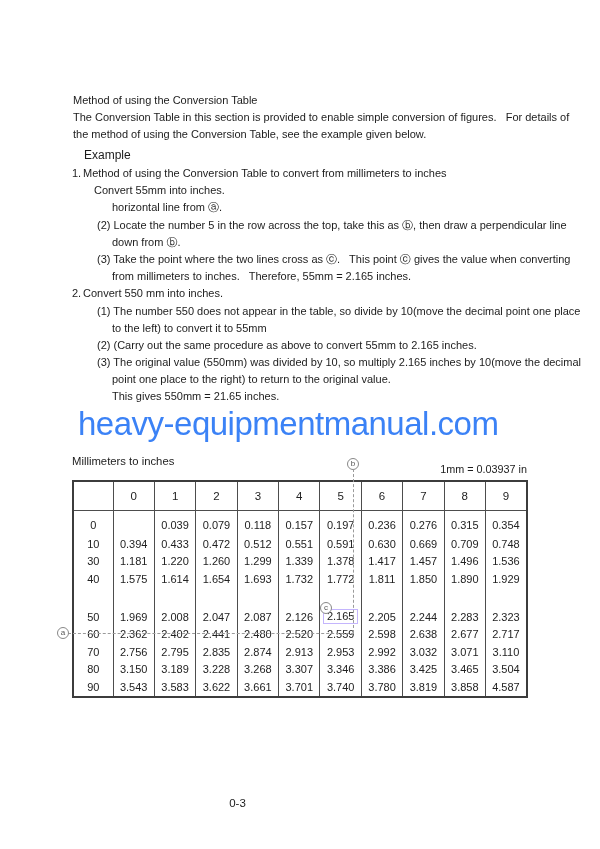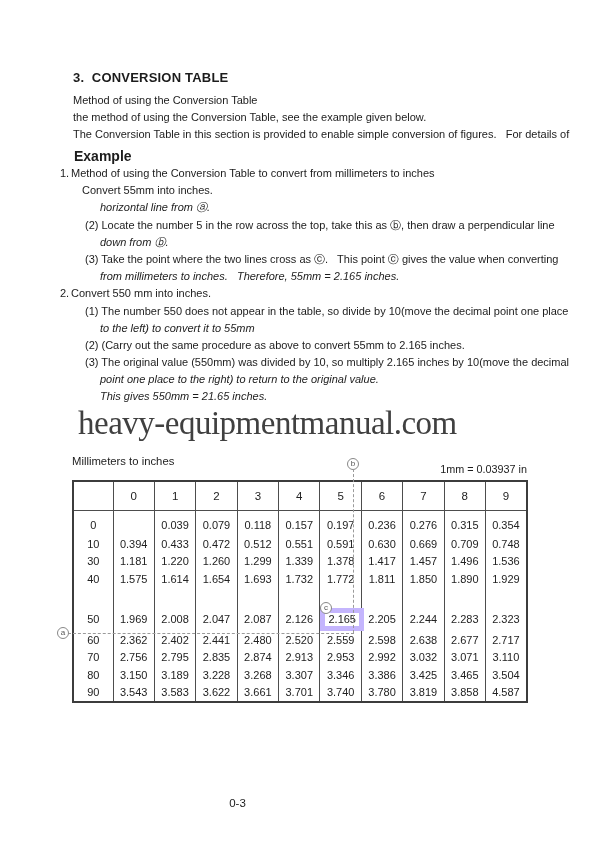--- a/index.html
+++ b/index.html
@@ -8,30 +8,30 @@
     font-family:"Liberation Sans","DejaVu Sans",sans-serif;
     color:#1c1c1c; overflow:hidden;
   }
   .section-title {
     position:absolute; left:73px; top:70px;
     font-size:13px; font-weight:bold; white-space:pre; letter-spacing:0.2px;
   }
   .intro { position:absolute; left:73px; top:92px; width:465px; }
   .intro .iline { font-size:11px; line-height:17px; height:17px; white-space:pre; }
   .example-heading {
-    position:absolute; left:74px; top:148px;
-    font-size:14px; font-weight:bold;
-  }
-  .examples { position:absolute; left:60px; top:165px; width:478px; }
+    position:absolute; left:84px; top:148px;
+    font-size:12px; font-weight:normal;
+  }
+  .examples { position:absolute; left:72px; top:165px; width:478px; }
   .ex-item { margin:0; }
   .ln { font-size:11px; line-height:17.2px; height:17.2px; white-space:pre; }
   .ln .num { display:inline-block; width:11px; }
   .ln.cont     { padding-left:22px; }
   .ln.step     { padding-left:25px; }
-  .ln.stepcont { padding-left:40px;font-style:italic; }
+  .ln.stepcont { padding-left:40px; }
   .watermark {
     position:absolute; left:78px; top:405px;
     font-size:33px; letter-spacing:-0.5px; white-space:pre;
   }
   .table-area { position:absolute; left:0; top:450px; width:600px; height:295px; }
   .cap-left  { position:absolute; left:72px; top:5px;  font-size:11.3px;text-align:center; }
   .cap-right { position:absolute; right:73px; top:13px; font-size:10.8px; }
   .marker {
     position:absolute; width:10px; height:10px; border:1px solid #888;
     border-radius:50%; color:#555; font-size:8px; line-height:10px;
@@ -55,37 +55,36 @@
   }
   table.conv th, table.conv td {
     padding:0; margin:0; text-align:center; vertical-align:middle;
     font-weight:normal; color:#222;
   }
   table.conv th { font-size:11.5px; height:28px; border-bottom:1px solid #4d4d4d; }
   table.conv td { font-size:11px; height:17.6px; }
   table.conv th + th, table.conv td + td { border-left:1px solid #4d4d4d; }
   table.conv tr.first-row td { height:21px; padding-top:3px; }
   table.conv tr.spacer td { height:20px; }
-  .boxed { display:inline-block; border:5px solid #c4b5fd; padding:0 3px; line-height:13px; }
+  .boxed { display:inline-block; border:1px solid #c4b5fd; padding:0 3px; line-height:13px; }
   .footer {
     position:absolute; left:0; top:797px; width:475px;
     text-align:center; font-size:11.5px;
   }
 </style>
 </head>
 <body>
 
 <div class="page">
 
-  <div class="section-title">3.  CONVERSION TABLE</div>
 
   <div class="intro">
     <div class="iline">Method of using the Conversion Table</div>
+    <div class="iline">The Conversion Table in this section is provided to enable simple conversion of figures.   For details of</div>
     <div class="iline">the method of using the Conversion Table, see the example given below.</div>
-    <div class="iline">The Conversion Table in this section is provided to enable simple conversion of figures.   For details of</div>
   </div>
 
   <div class="example-heading">Example</div>
 
   <div class="examples" id="examples">
       <div class="ex-item">
         <div class="ln first"><span class="num">1.</span>Method of using the Conversion Table to convert from millimeters to inches</div>
         <div class="ln cont">Convert 55mm into inches.</div>
         <div class="ln stepcont">horizontal line from ⓐ.</div>
         <div class="ln step">(2) Locate the number 5 in the row across the top, take this as ⓑ, then draw a perpendicular line</div>
@@ -97,21 +96,21 @@
         <div class="ln first"><span class="num">2.</span>Convert 550 mm into inches.</div>
         <div class="ln step">(1) The number 550 does not appear in the table, so divide by 10(move the decimal point one place</div>
         <div class="ln stepcont">to the left) to convert it to 55mm</div>
         <div class="ln step">(2) (Carry out the same procedure as above to convert 55mm to 2.165 inches.</div>
         <div class="ln step">(3) The original value (550mm) was divided by 10, so multiply 2.165 inches by 10(move the decimal</div>
         <div class="ln stepcont">point one place to the right) to return to the original value.</div>
         <div class="ln stepcont">This gives 550mm = 21.65 inches.</div>
       </div>
     </div>
 
-  <div class="watermark" id="watermark" style="color: #404040; font-family: Liberation Serif, serif;">heavy-equipmentmanual.com</div>
+  <div class="watermark" id="watermark" style="color: #3b82f6;">heavy-equipmentmanual.com</div>
 
   <div class="table-area">
     <div class="cap-left">Millimeters to inches</div>
     <div class="marker marker-b">b</div>
     <div class="cap-right">1mm = 0.03937 in</div>
 
     <table class="conv" id="conv-table">
       <colgroup id="conv-cols">
           <col style="width: 40px;">
           <col style="width: 41.4px;">

